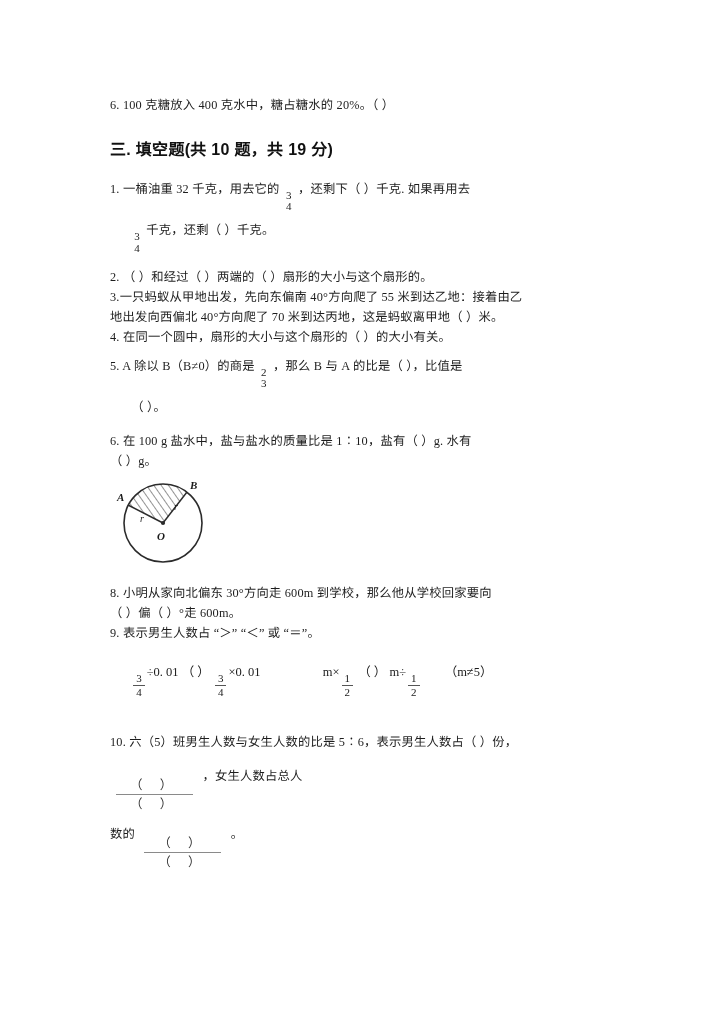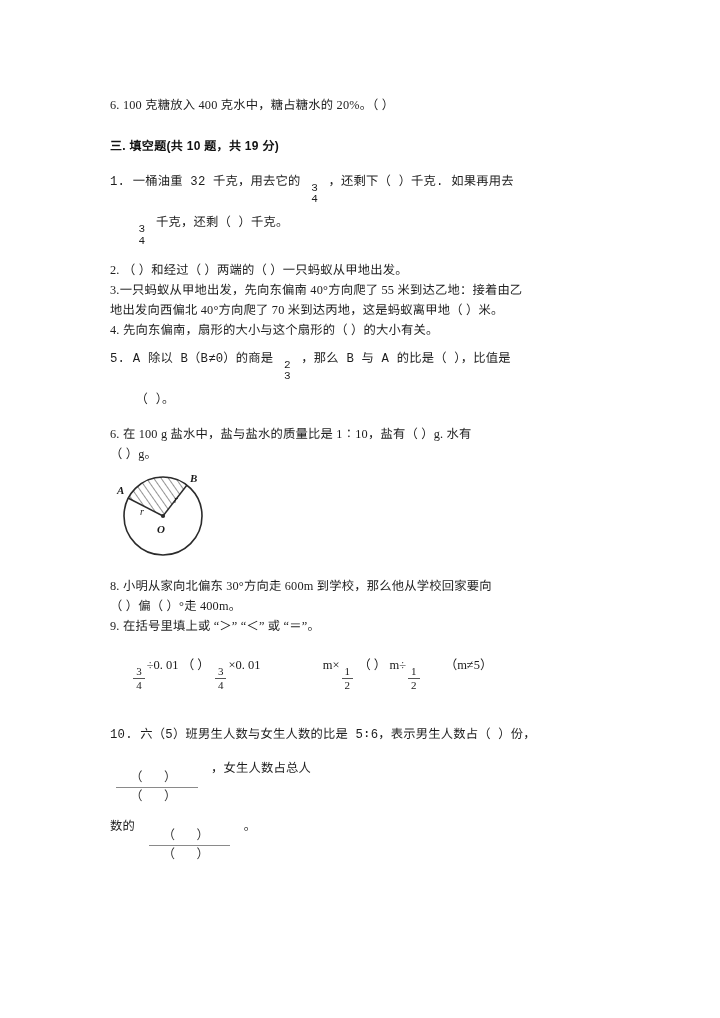--- a/index.html
+++ b/index.html
@@ -38,21 +38,21 @@
     margin: 0;
     color: #1d1d1d;
   }
   .spacer-sm { height: 9px; }
   .spacer-md { height: 14px; }
   .spacer-lg { height: 20px; }
 
   .section-head {
     font-family: "Liberation Sans", "DejaVu Sans", sans-serif;
     font-weight: bold;
-    font-size: 12px;
+    font-size: 16px;
     letter-spacing: 0.3px;
     margin: 0;
     color: #111;
   }
 
   
   .frac-nobar {
     display: inline-flex;
     flex-direction: column;
     align-items: center;
@@ -94,21 +94,21 @@
   }
   .frac-blank .num { display: block; padding: 0 14px 2px; letter-spacing: 7px; }
   .frac-blank .den {
     display: block;
     padding: 2px 14px 0;
     border-top: 1px solid #8a8a8a;
     letter-spacing: 7px;
   }
 
   
-  .row { display: block; font-family: Liberation Mono, monospace; }
+  .row { display: block; }
   .indent { display: inline-block; width: 18px; }
 
   
   .expr-row {
     font-size: 12.5px;
     line-height: 1.5;
     white-space: nowrap;
   }
   .expr { display: inline-block; }
   .gap-wide { display: inline-block; width: 56px; }
@@ -160,31 +160,31 @@
           <span class="den">4</span>
         </span>
         <span>千克，还剩（       ）千克。</span>
       </span>
     </div>
 
     <div class="spacer-md"></div>
 
     <p class="q">
       <span>2.</span>
-      <span>（        ）和经过（        ）两端的（        ）一只蚂蚁从甲地出发。</span>
+      <span>（        ）和经过（        ）两端的（        ）扇形的大小与这个扇形的。</span>
     </p>
 
     <p class="q">
       <span>3.</span><span>一只蚂蚁从甲地出发，先向东偏南 40°方向爬了 55 米到达乙地：接着由乙</span><br>
       <span>地出发向西偏北 40°方向爬了 70 米到达丙地，这是蚂蚁离甲地（        ）米。</span>
     </p>
 
     <p class="q">
       <span>4.</span>
-      <span>先向东偏南，扇形的大小与这个扇形的（        ）的大小有关。</span>
+      <span>在同一个圆中，扇形的大小与这个扇形的（        ）的大小有关。</span>
     </p>
 
     <div class="spacer-sm"></div>
 
     <div class="q">
       <span class="row">
         <span>5.</span>
         <span>A 除以 B（B≠0）的商是</span>
         <span class="frac-nobar">
           <span class="num">2</span>
@@ -235,26 +235,26 @@
           <text x="41" y="66" font-family="Liberation Serif, serif" font-size="11" font-style="italic" font-weight="bold" fill="#1a1a1a">O</text>
           <text x="24" y="48" font-family="Liberation Serif, serif" font-size="10" font-style="italic" fill="#1a1a1a">r</text>
           <text x="58" y="36" font-family="Liberation Serif, serif" font-size="10" font-style="italic" fill="#1a1a1a">r</text>
         </svg>
       </div>
     </div>
 
     <p class="q">
       <span>8.</span>
       <span>小明从家向北偏东 30°方向走 600m 到学校，那么他从学校回家要向</span><br>
-      <span>（        ）偏（        ）°走 400m。</span>
+      <span>（        ）偏（        ）°走 600m。</span>
     </p>
 
     <p class="q">
       <span>9.</span>
-      <span>在括号里填上或 “＞” “＜” 或 “＝”。</span>
+      <span>表示男生人数占 “＞” “＜” 或 “＝”。</span>
     </p>
 
     <div class="spacer-lg"></div>
 
     <div class="expr-row">
       <span class="indent"></span>
 
       
       <span class="expr">
         <span class="frac-bar">

